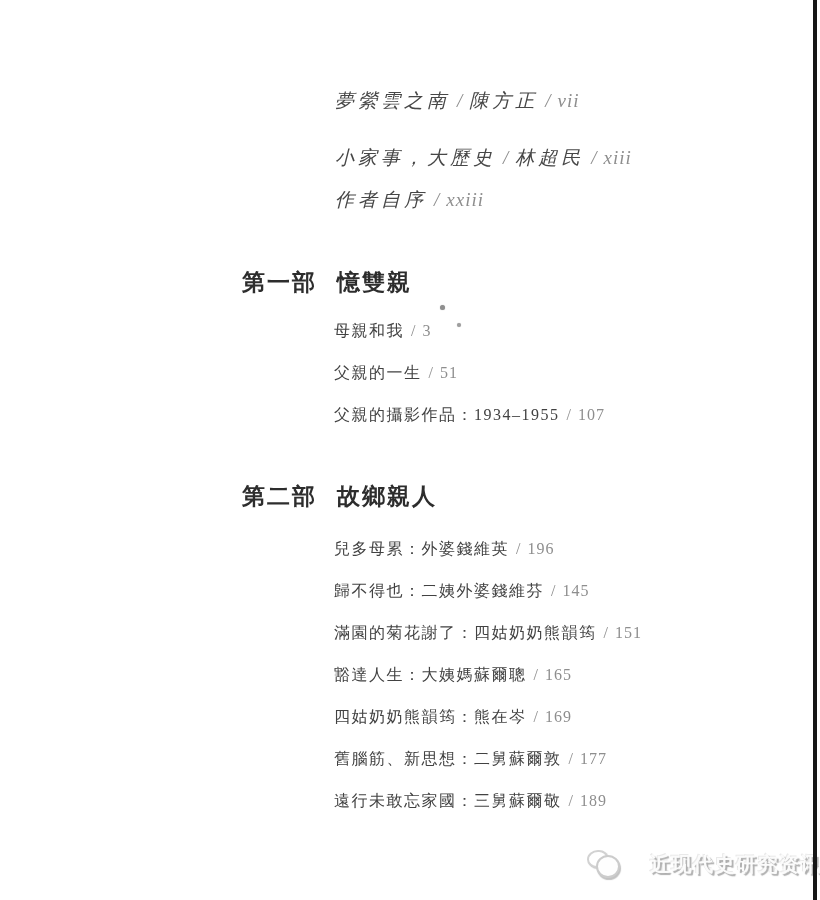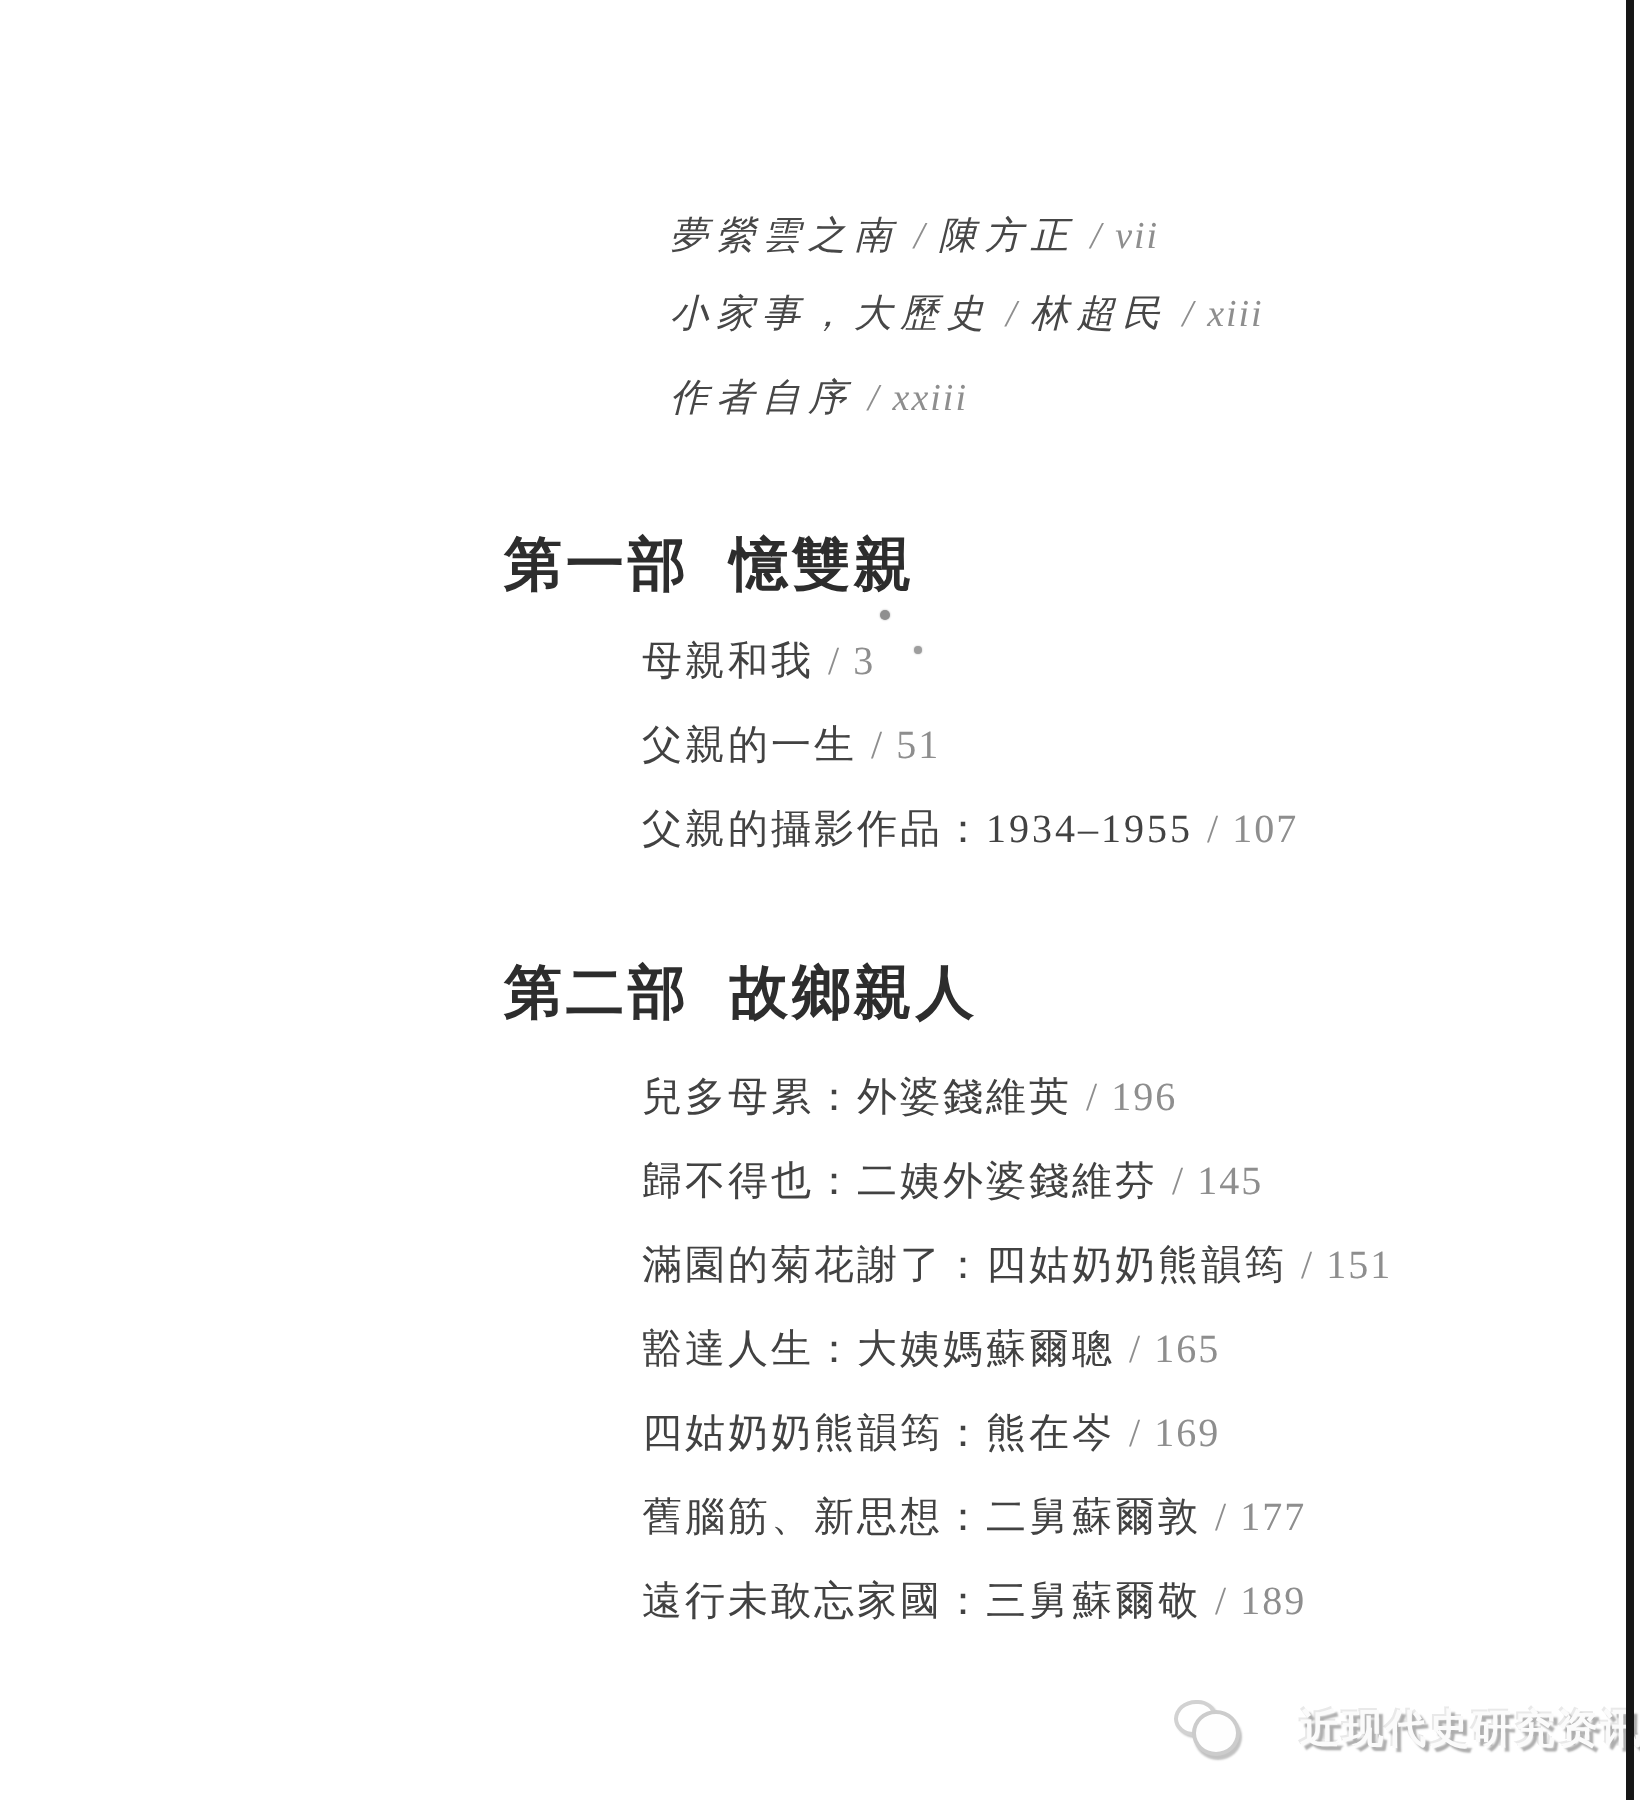--- a/index.html
+++ b/index.html
@@ -15,33 +15,33 @@
     position:absolute;top:0;bottom:0;right:3px;width:4px;
     background:#161616;
   }
   
   .fm-row{
     position:absolute;left:335px;height:26px;line-height:26px;
     font-size:19px;letter-spacing:4px;
     font-style:italic;
     color:#474747;white-space:nowrap;
   }
-  .fm-1{top:106px;} .fm-2{top:145px;} .fm-3{top:187px;}
+  .fm-1{top:88px;} .fm-2{top:145px;} .fm-3{top:187px;}
   
   .part-heading{
-    position:absolute;left:252px;height:28px;line-height:28px;
-    font-size:29px;font-weight:bold;letter-spacing:2px;
+    position:absolute;left:242px;height:28px;line-height:28px;
+    font-size:23px;font-weight:bold;letter-spacing:2px;
     color:#2d2d2d;white-space:nowrap;
   }
   .ph-1{top:269px;} .ph-2{top:483px;}
   .part-heading .part-title{margin-left:20px;}
   
   .toc-item{
-    position:absolute;left:321px;height:26px;line-height:26px;
-    font-size:20px;letter-spacing:1.5px;
+    position:absolute;left:334px;height:26px;line-height:26px;
+    font-size:16px;letter-spacing:1.5px;
     color:#424242;white-space:nowrap;
   }
   .i-p1-0{top:318px;} .i-p1-1{top:360px;} .i-p1-2{top:402px;}
   .i-p2-0{top:536px;} .i-p2-1{top:578px;} .i-p2-2{top:620px;}
   .i-p2-3{top:662px;} .i-p2-4{top:704px;} .i-p2-5{top:746px;}
   .i-p2-6{top:788px;}
   .sep{color:#8e8e8e;letter-spacing:0;margin:0 7px;}
   .pageno{color:#8e8e8e;letter-spacing:1px;}
   .author{color:#474747;}
   

